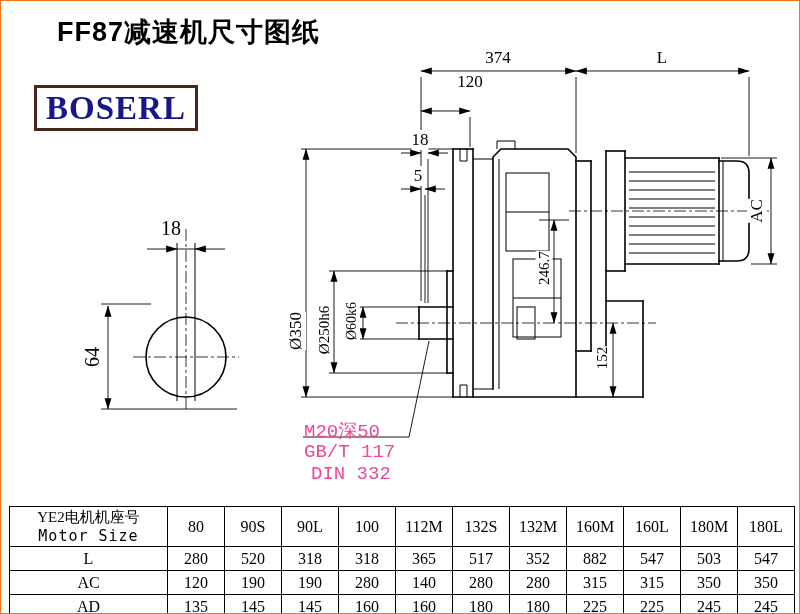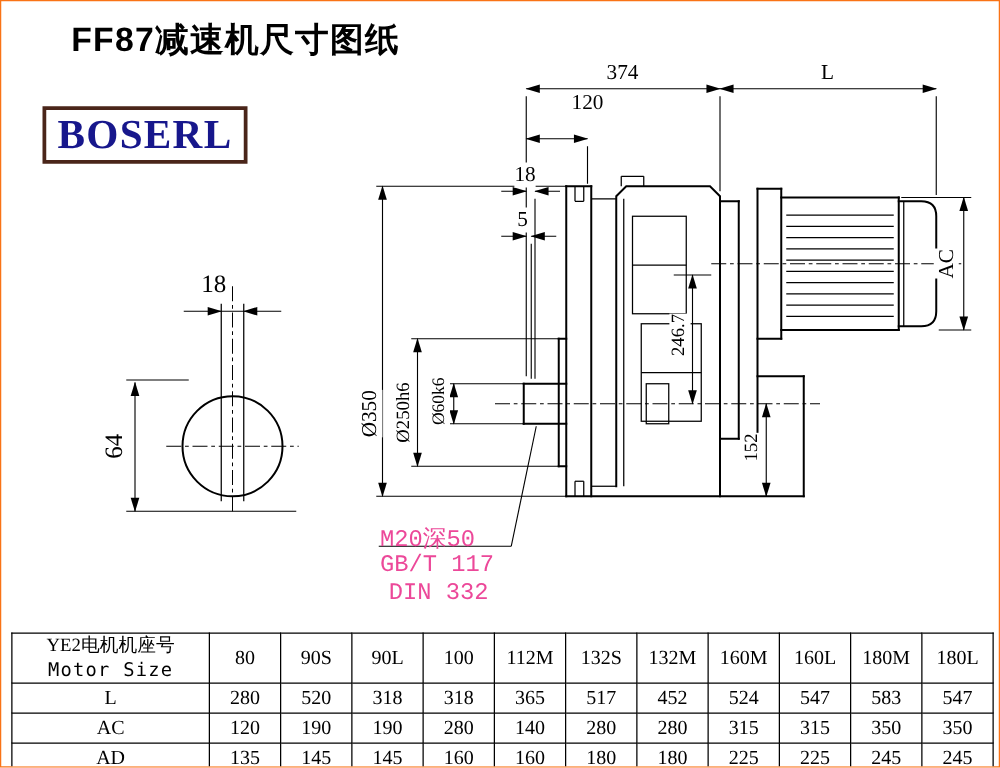--- a/index.html
+++ b/index.html
@@ -239,24 +239,24 @@
       <td>180L</td>
     </tr>
     <tr class="data">
       <td class="lab">L</td>
       <td>280</td>
       <td>520</td>
       <td>318</td>
       <td>318</td>
       <td>365</td>
       <td>517</td>
-      <td>452</td>
-      <td>524</td>
+      <td>352</td>
+      <td>882</td>
       <td>547</td>
-      <td>583</td>
+      <td>503</td>
       <td>547</td>
     </tr>
     <tr class="data">
       <td class="lab">AC</td>
       <td>120</td>
       <td>190</td>
       <td>190</td>
       <td>280</td>
       <td>140</td>
       <td>280</td>

